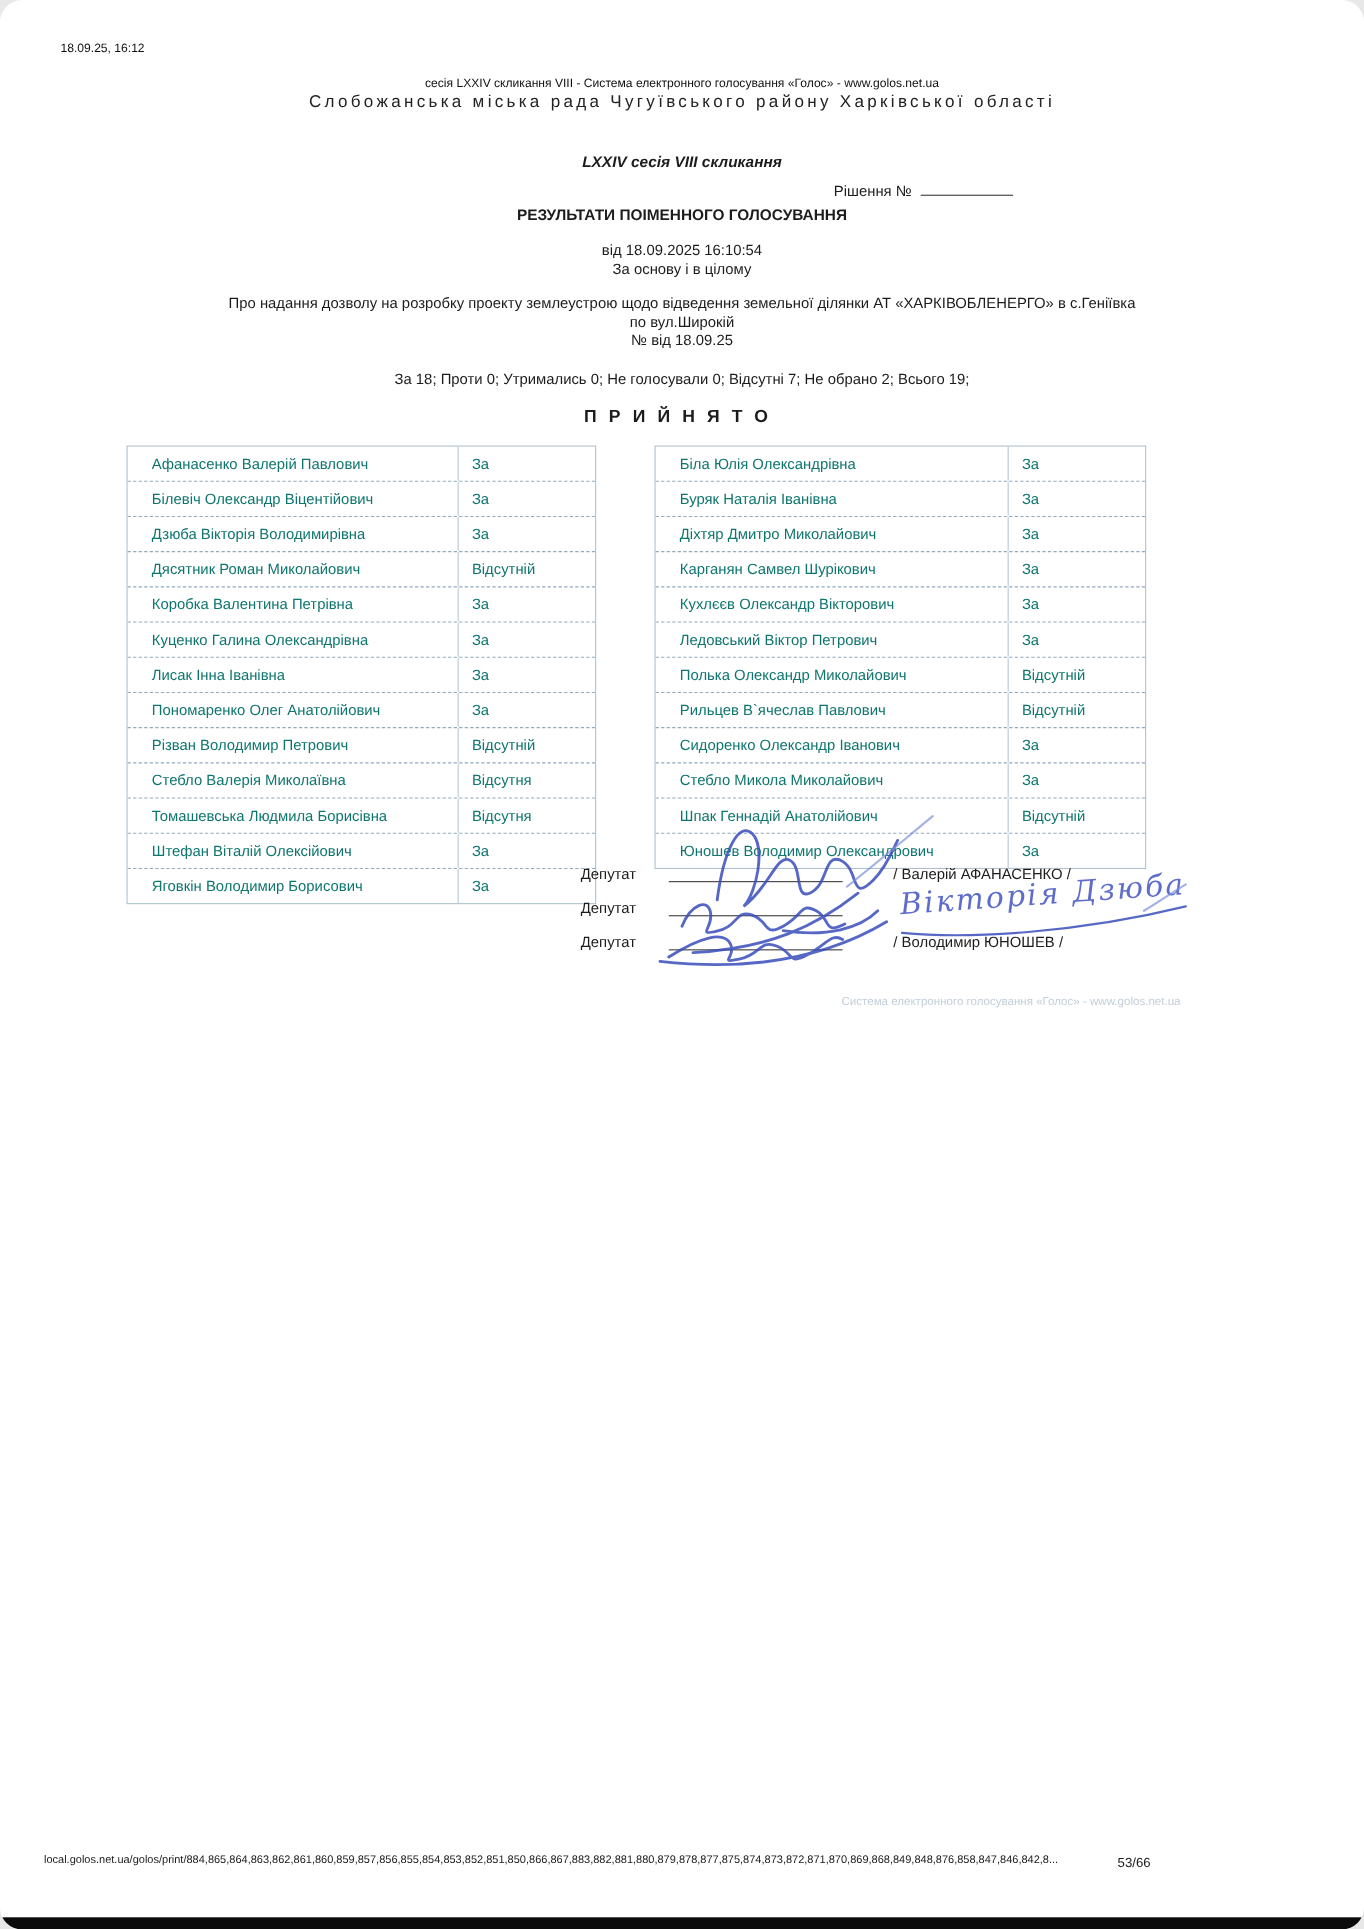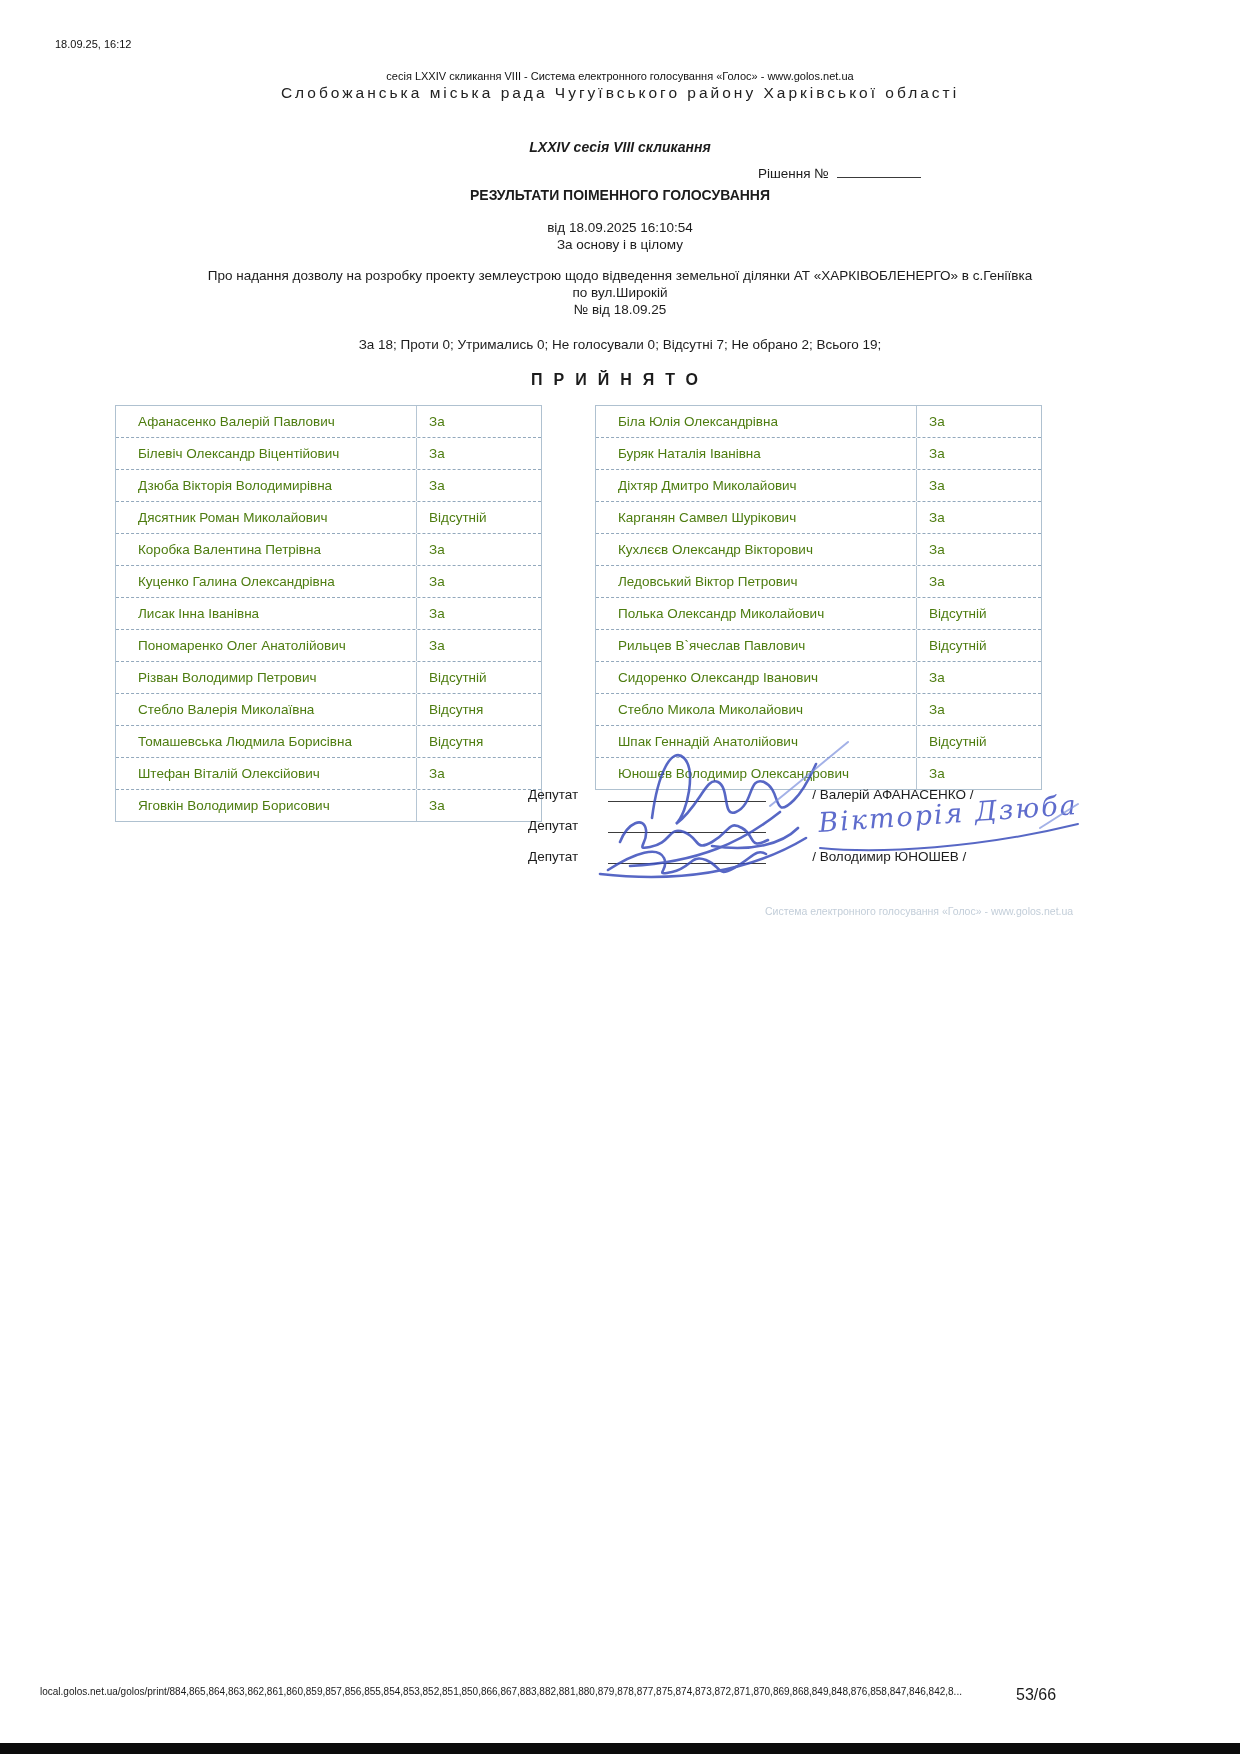--- a/index.html
+++ b/index.html
@@ -1,18 +1,18 @@
 <!DOCTYPE html>
 <html><head>
 <meta charset="utf-8">
 <style>
   html,body{margin:0;padding:0;background:#e8e8e8;}
   .page{
     position:relative;width:1240px;height:1754px;background:#ffffff;margin:0 auto;
-    overflow:hidden;font-family:"Liberation Sans",sans-serif;color:#1c1c1c;
+    overflow:hidden;font-family:"Liberation Sans",sans-serif;color:#1c1c1c;border-radius:20px;
   }
   .abs{position:absolute;}
   .center{left:0;width:100%;text-align:center;}
 
   .hdr-dt{top:38px;left:55px;font-size:11px;color:#111;}
   .hdr-title{top:38px;font-size:11px;color:#111;margin-top:32px;}
 
   .council{top:84px;font-size:15.5px;letter-spacing:3px;color:#222;}
   .session{top:139px;font-size:14px;font-weight:bold;font-style:italic;}
   .decision{top:163px;left:758px;font-size:13.5px;}
@@ -22,41 +22,41 @@
   .vote-stage{top:237px;font-size:13.5px;}
   .subject{top:267px;font-size:13.5px;font-weight:normal;line-height:17px;}
   .summary{top:337px;font-size:13.5px;}
   .verdict{top:371px;font-size:16px;font-weight:bold;letter-spacing:11px;}
 
   .vtable{position:absolute;top:405px;border:1px solid #afc1d0;background:#fff;}
   .vtable.left{left:115px;width:425px;}
   .vtable.right{left:595px;width:445px;}
   .vrow{display:flex;height:31px;align-items:center;}
   .vrow:not(:last-child){border-bottom:1px dashed #93a9bd;}
-  .cell{display:flex;align-items:center;height:100%;font-size:13.5px;color:#4d7c0f;}
+  .cell{display:flex;align-items:center;height:100%;font-size:13.5px;color:#0f766e;}
   .cell.name{flex:1;padding-left:22px;border-right:1px solid #b6c6d4;}
   .cell.vote{width:112px;padding-left:12px;}
 
   .sig-row{position:absolute;left:528px;display:flex;align-items:flex-end;height:20px;}
   .sig-row.r1{top:782px;}
   .sig-row.r2{top:813px;}
   .sig-row.r3{top:844px;}
   .sig-label{font-size:13.5px;margin-top:15px;}
   .sig-line{width:158px;border-bottom:1.8px solid #3c3c3c;height:16px;margin:0 30px;}
   .sig-name{font-size:13.5px;margin-left:16px;white-space:nowrap;}
   .handwritten{
     position:absolute;left:818px;top:798px;font-size:27px;font-style:italic;
     color:#4353c4;font-family:"DejaVu Serif",serif;transform:rotate(-4deg);
     opacity:.85;white-space:nowrap;letter-spacing:2px;
   }
   .sig-svg{position:absolute;left:0;top:0;width:1240px;height:1754px;pointer-events:none;}
 
   .watermark{top:905px;left:765px;font-size:10.5px;color:#c3ced9;}
   .footer-url{top:1686px;left:40px;font-size:10px;color:#1a1a1a;}
-  .footer-page{top:1686px;left:1016px;font-size:16px;color:#1a1a1a;}
+  .footer-page{top:1686px;left:1016px;font-size:12px;color:#1a1a1a;}
   .scan-bar{left:0;bottom:0;width:100%;height:11px;background:#0b0b0b;}
 </style>
 </head>
 <body>
 
 <div class="page">
 
   <div class="abs hdr-dt">18.09.25, 16:12</div>
   <div class="abs center hdr-title">сесія LXXIV скликання VIII - Система електронного голосування «Голос» - www.golos.net.ua</div>
 

